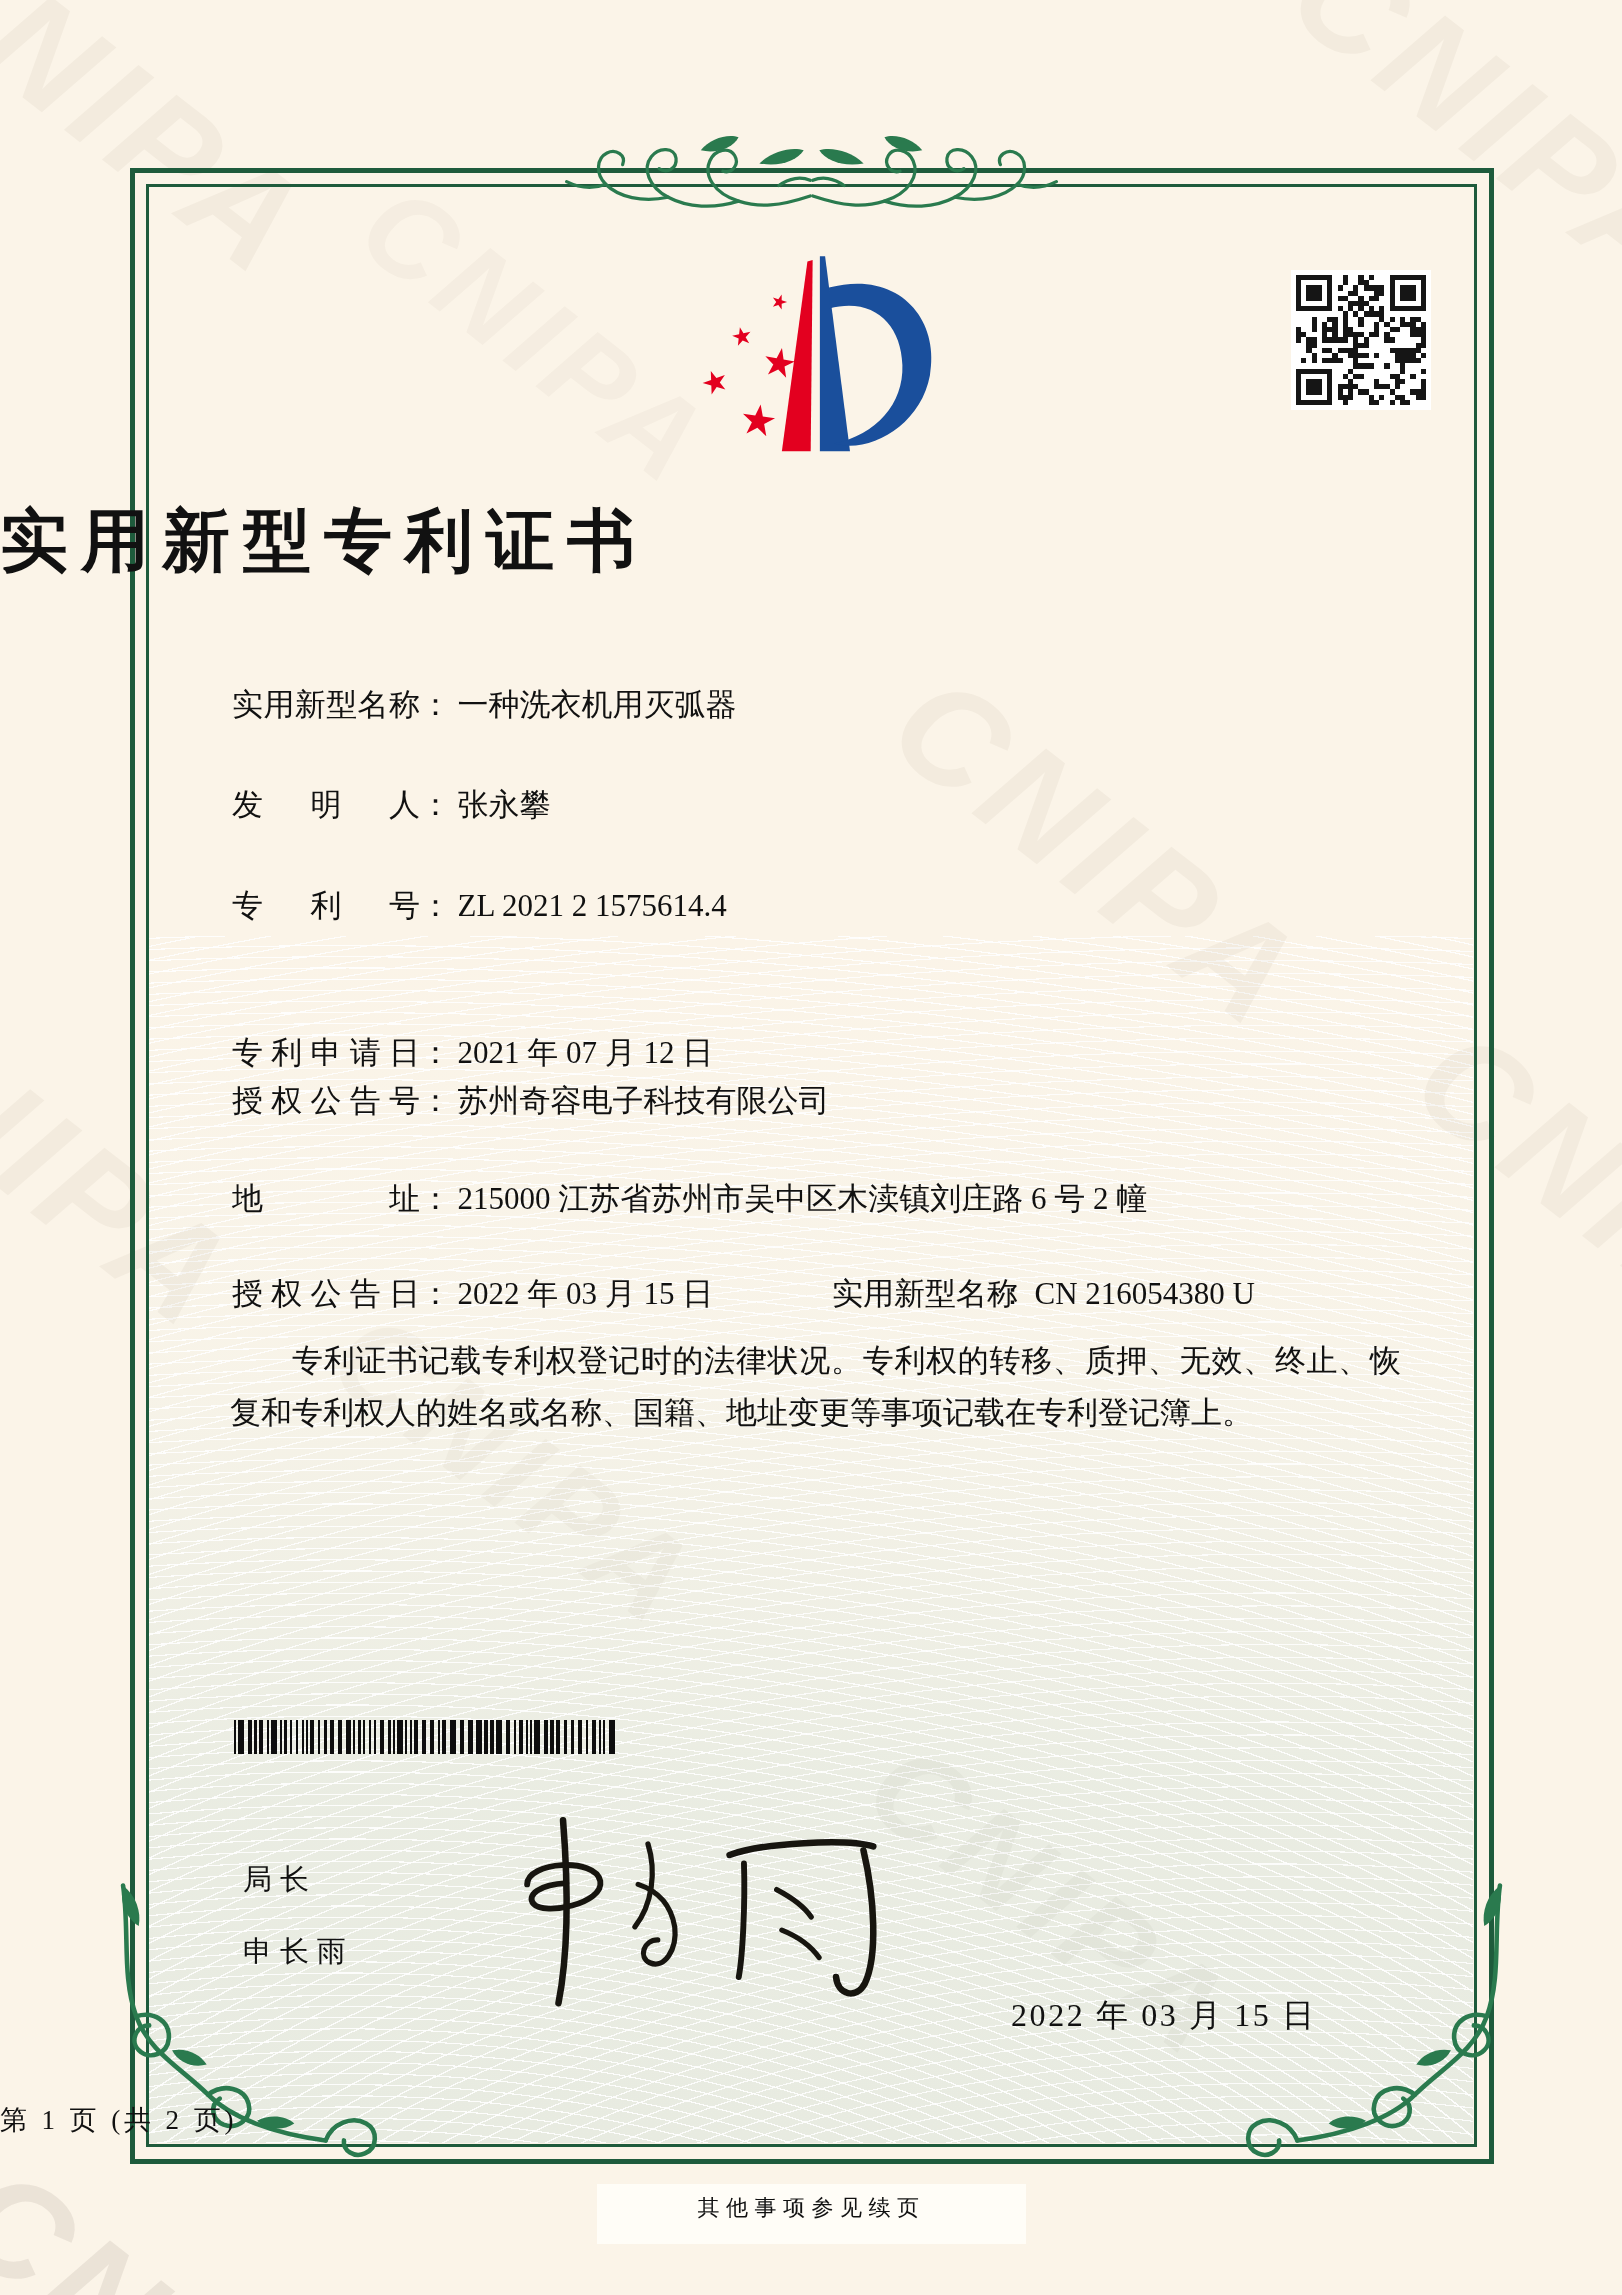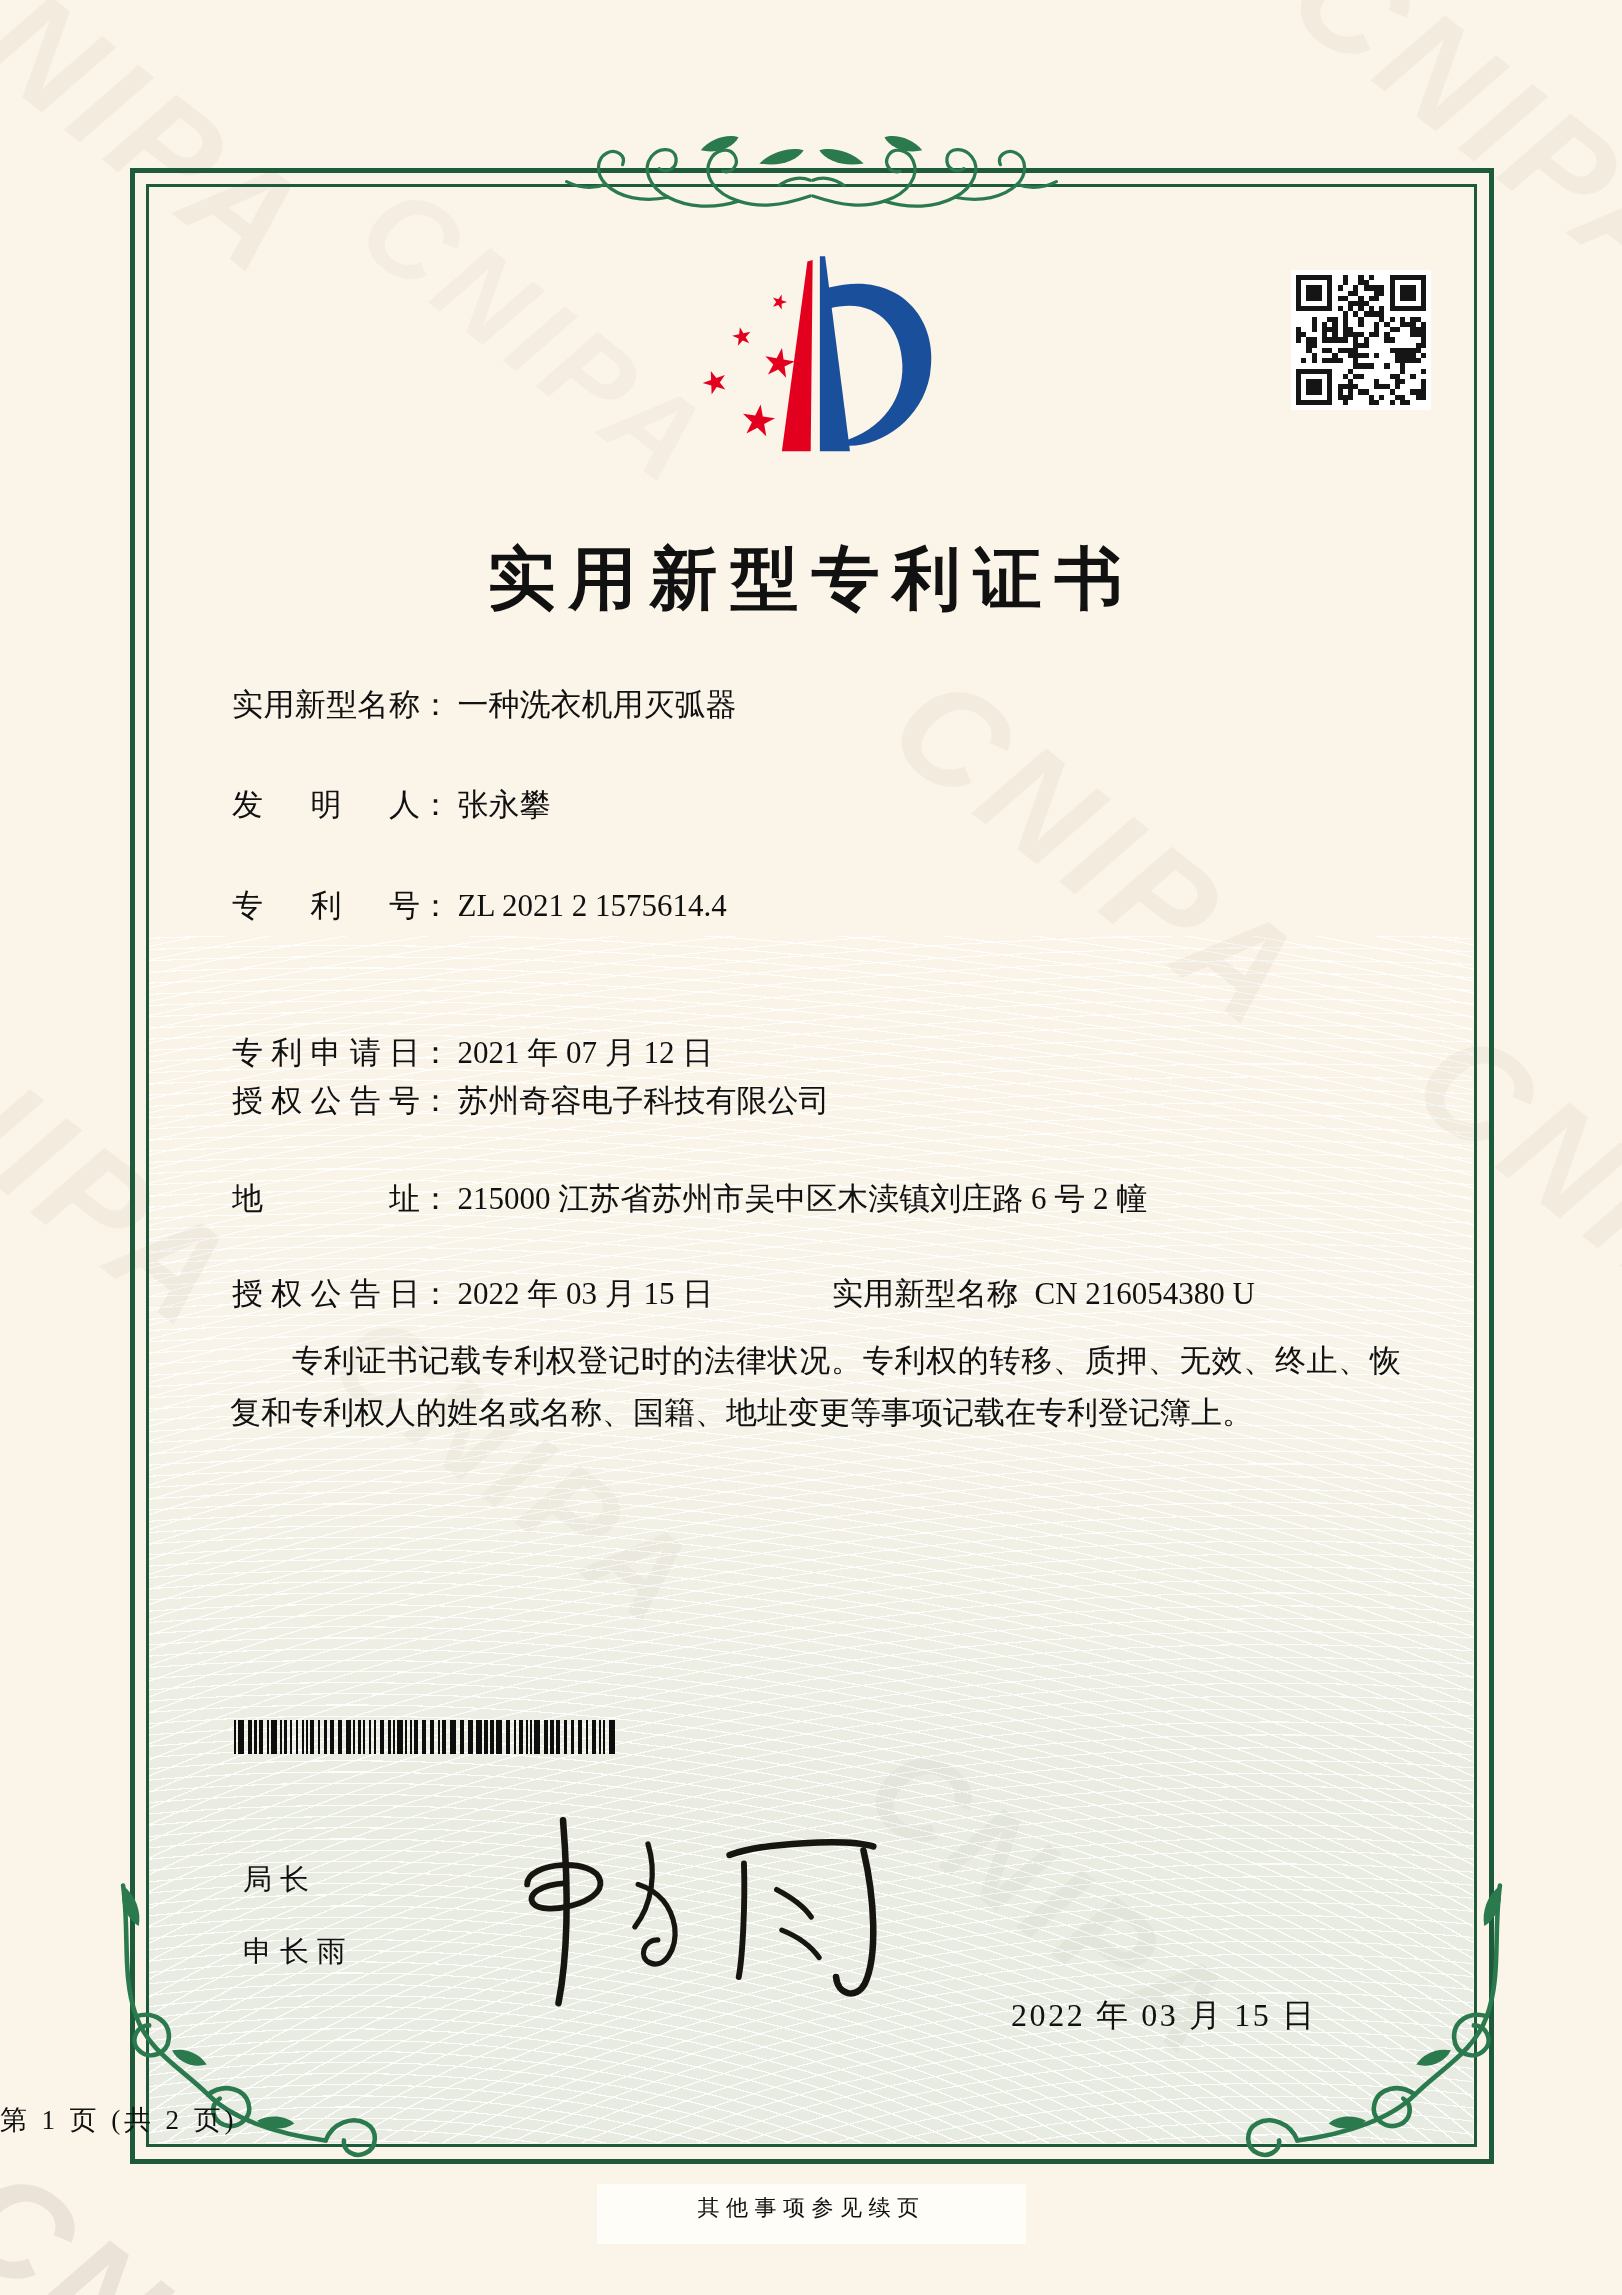--- a/index.html
+++ b/index.html
@@ -27,22 +27,22 @@
   
   .frame-outer,.frame-inner{position:absolute;z-index:2;box-sizing:border-box;border-style:solid;border-color:#1e5b3c;}
   .frame-outer{left:130px;top:168px;width:1364px;height:1996px;border-width:5.9px;}
   .frame-inner{left:146px;top:184px;width:1331px;height:1963px;border-width:3.3px;}
   .ornament{position:absolute;z-index:2;}
   
   .content{position:absolute;left:0;top:0;width:1623px;height:2295px;z-index:3;}
   .cert-no{position:absolute;left:230px;top:280px;font-size:31px;letter-spacing:4.6px;}
   .logo{position:absolute;left:681px;top:247px;width:262px;height:226px;}
   .qr{position:absolute;left:1291px;top:270px;width:140px;height:140px;background:#fff;padding:5.2px;box-sizing:border-box;}
-  .title{position:absolute;left:0;top:496px;width:1623px;text-align:center;
-         font-size:68px;font-weight:bold;letter-spacing:13px;margin-top:38px;}
+  .title{position:absolute;left:0;top:496px;width:1623px;
+         font-size:68px;font-weight:bold;letter-spacing:13px;}
   .row{position:absolute;left:232px;font-size:31px;white-space:nowrap;}
   .flabel{display:inline-block;width:188px;text-align:justify;text-align-last:justify;}
   .flabel2{display:inline-block;width:165px;text-align:justify;text-align-last:justify;}
   .fval{margin-left:6.5px;}
   .paras{position:absolute;left:230px;top:1335px;width:1171px;font-size:31px;line-height:52px;text-align:justify;}
   .paras p{margin:0;text-indent:2em;}
   .barcode{position:absolute;left:234px;top:1720px;width:411px;height:34px;display:flex;align-items:stretch;}
   .barcode div{background:#0d0d0d;height:100%;}
   .sig-label{position:absolute;left:243px;font-size:29px;font-family:Liberation Serif, serif;letter-spacing:7.9px;}
   .signature{position:absolute;left:481px;top:1806px;width:458px;height:209px;}

